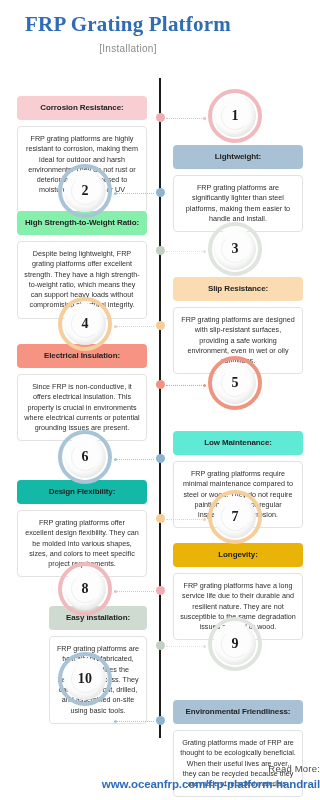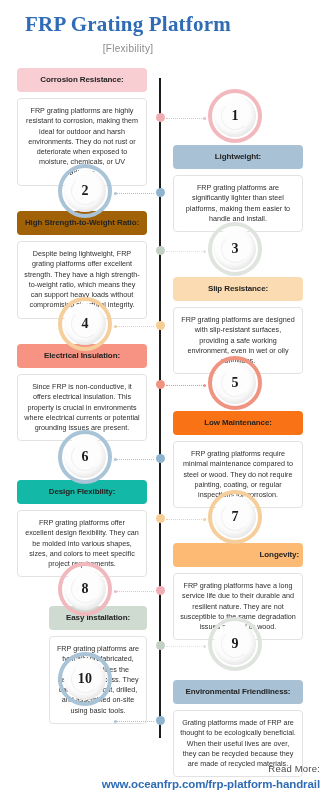--- a/index.html
+++ b/index.html
@@ -151,32 +151,32 @@
 </style>
 </head>
 <body>
 
 <div id="page">
 
   <div class="header">
     <div class="title">
       <div>FRP Grating Platform</div>
     </div>
-    <div class="subtitle">[Flexibility]</div>
+    <div class="subtitle">[Installation]</div>
   </div>
 
   <div class="timeline-line"></div>
 
   <div id="items-root">
       <div class="connector" style="left: 166px; width: 40px; top: 118px;">
         <div class="ln" style="border-top: 1px dotted rgb(241, 185, 189);"></div>
         <div class="enddot" style="background: rgb(241, 185, 189); left: 37px;"></div>
       </div>
       <div class="tl-dot" style="top: 113px; background: rgb(240, 174, 180);"></div>
-      <div class="block left" style="top: 68px;">
+      <div class="block left" style="top: 96px;">
         <div class="cap" style="background: rgb(249, 206, 210);">Corrosion Resistance:</div>
         <div class="body">FRP grating platforms are highly resistant to corrosion, making them ideal for outdoor and harsh environments. They do not rust or deteriorate when exposed to moisture, chemicals, or UV radiation.</div>
       </div>
       <div class="badge" style="top: 89px; left: 208px;">
         <div class="ring-outer" style="border-color: rgb(241, 185, 189);"></div>
         <div class="ring-inner"></div>
         <div class="crescent"></div>
         <div class="num">1</div>
       </div>
       <div class="connector" style="left: 114px; width: 40px; top: 193px;">
@@ -193,21 +193,21 @@
         <div class="ring-inner"></div>
         <div class="crescent"></div>
         <div class="num">2</div>
       </div>
       <div class="connector" style="left: 166px; width: 40px; top: 251px;">
         <div class="ln" style="border-top: 1px dotted rgb(223, 229, 222);"></div>
         <div class="enddot" style="background: rgb(223, 229, 222); left: 37px;"></div>
       </div>
       <div class="tl-dot" style="top: 246px; background: rgb(194, 208, 196);"></div>
       <div class="block left" style="top: 211px;">
-        <div class="cap" style="background: #a16207; text-align: center;">High Strength-to-Weight Ratio:</div>
+        <div class="cap" style="background: #86efac; text-align: center;">High Strength-to-Weight Ratio:</div>
         <div class="body">Despite being lightweight, FRP grating platforms offer excellent strength. They have a high strength-to-weight ratio, which means they can support heavy loads without compromising structural integrity.</div>
       </div>
       <div class="badge" style="top: 222px; left: 208px;">
         <div class="ring-outer" style="border-color: rgb(223, 229, 222);"></div>
         <div class="ring-inner"></div>
         <div class="crescent"></div>
         <div class="num">3</div>
       </div>
       <div class="connector" style="left: 114px; width: 40px; top: 326px;">
         <div class="ln" style="border-top: 1px dotted rgb(245, 206, 155);"></div>
@@ -238,21 +238,21 @@
         <div class="ring-inner"></div>
         <div class="crescent"></div>
         <div class="num">5</div>
       </div>
       <div class="connector" style="left: 114px; width: 40px; top: 459px;">
         <div class="ln" style="border-top: 1px dotted rgb(169, 195, 215);"></div>
         <div class="enddot" style="background: rgb(169, 195, 215); left: 0px;"></div>
       </div>
       <div class="tl-dot" style="top: 454px; background: rgb(143, 180, 207);"></div>
       <div class="block right" style="top: 411px;">
-        <div class="cap" style="background: #f97316;">Low Maintenance:</div>
+        <div class="cap" style="background: #5eead4; margin-top: 20px;">Low Maintenance:</div>
         <div class="body">FRP grating platforms require minimal maintenance compared to steel or wood. They do not require painting, coating, or regular inspections for corrosion.</div>
       </div>
       <div class="badge" style="top: 430px; left: 58px;">
         <div class="ring-outer" style="border-color: rgb(169, 195, 215);"></div>
         <div class="ring-inner"></div>
         <div class="crescent"></div>
         <div class="num">6</div>
       </div>
       <div class="connector" style="left: 166px; width: 40px; top: 519px;">
         <div class="ln" style="border-top: 1px dotted rgb(245, 206, 155);"></div>
@@ -268,21 +268,21 @@
         <div class="ring-inner"></div>
         <div class="crescent"></div>
         <div class="num">7</div>
       </div>
       <div class="connector" style="left: 114px; width: 40px; top: 591px;">
         <div class="ln" style="border-top: 1px dotted rgb(241, 185, 189);"></div>
         <div class="enddot" style="background: rgb(241, 185, 189); left: 0px;"></div>
       </div>
       <div class="tl-dot" style="top: 586px; background: rgb(240, 174, 180);"></div>
       <div class="block right" style="top: 543px;">
-        <div class="cap" style="background: #fdba74; text-align: right;">Longevity:</div>
+        <div class="cap" style="background: #eab308;">Longevity:</div>
         <div class="body">FRP grating platforms have a long service life due to their durable and resilient nature. They are not susceptible to the same degradation issues as steel or wood.</div>
       </div>
       <div class="badge" style="top: 562px; left: 58px;">
         <div class="ring-outer" style="border-color: rgb(241, 185, 189);"></div>
         <div class="ring-inner"></div>
         <div class="crescent"></div>
         <div class="num">8</div>
       </div>
       <div class="connector" style="left: 166px; width: 40px; top: 646px;">
         <div class="ln" style="border-top: 1px dotted rgb(223, 229, 222);"></div>
@@ -298,21 +298,21 @@
         <div class="ring-inner"></div>
         <div class="crescent"></div>
         <div class="num">9</div>
       </div>
       <div class="connector" style="left: 114px; width: 40px; top: 721px;">
         <div class="ln" style="border-top: 1px dotted rgb(169, 195, 215);"></div>
         <div class="enddot" style="background: rgb(169, 195, 215); left: 0px;"></div>
       </div>
       <div class="tl-dot" style="top: 716px; background: rgb(143, 180, 207);"></div>
       <div class="block right" style="top: 680px;">
-        <div class="cap" style="background: rgb(168, 193, 213);">Environmental Friendliness:</div>
+        <div class="cap" style="background: rgb(168, 193, 213); margin-top: 20px;">Environmental Friendliness:</div>
         <div class="body">Grating platforms made of FRP are thought to be ecologically beneficial. When their useful lives are over, they can be recycled because they are made of recycled materials.</div>
       </div>
       <div class="badge" style="top: 652px; left: 58px;">
         <div class="ring-outer" style="border-color: rgb(169, 195, 215);"></div>
         <div class="ring-inner"></div>
         <div class="crescent"></div>
         <div class="num">10</div>
       </div>
     </div>
 

